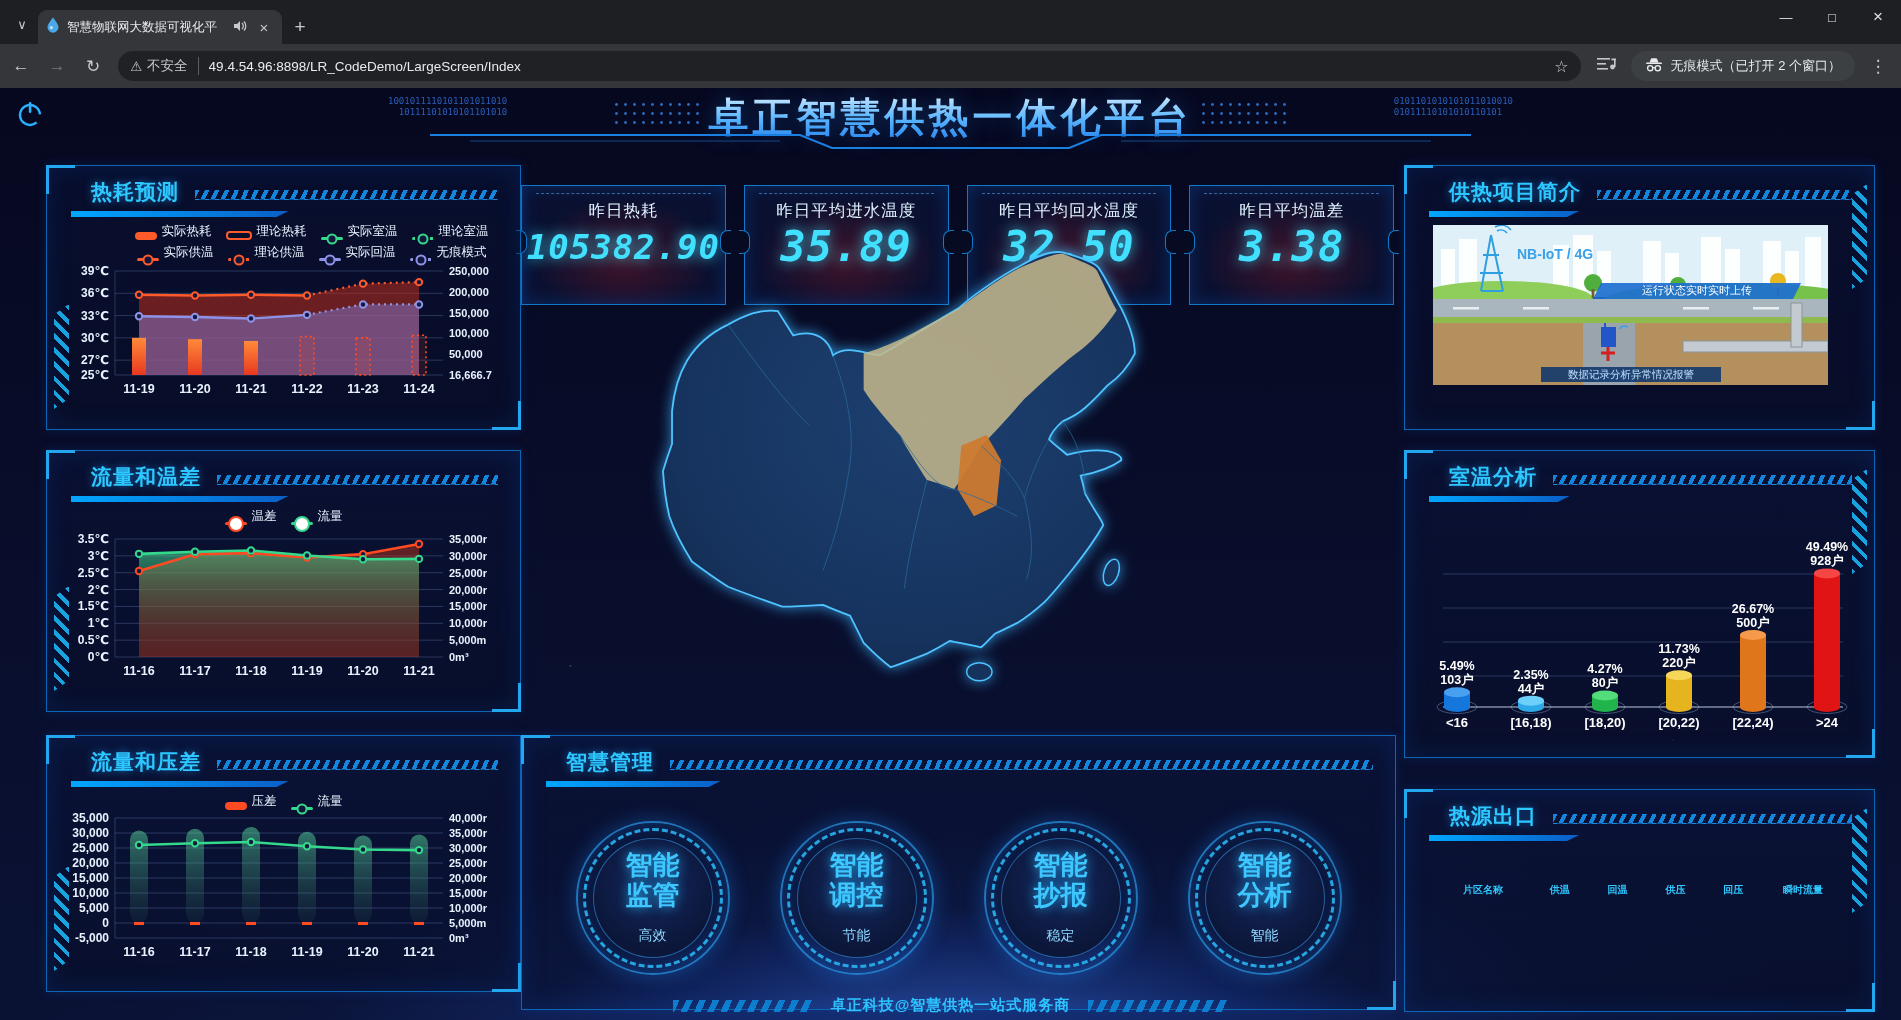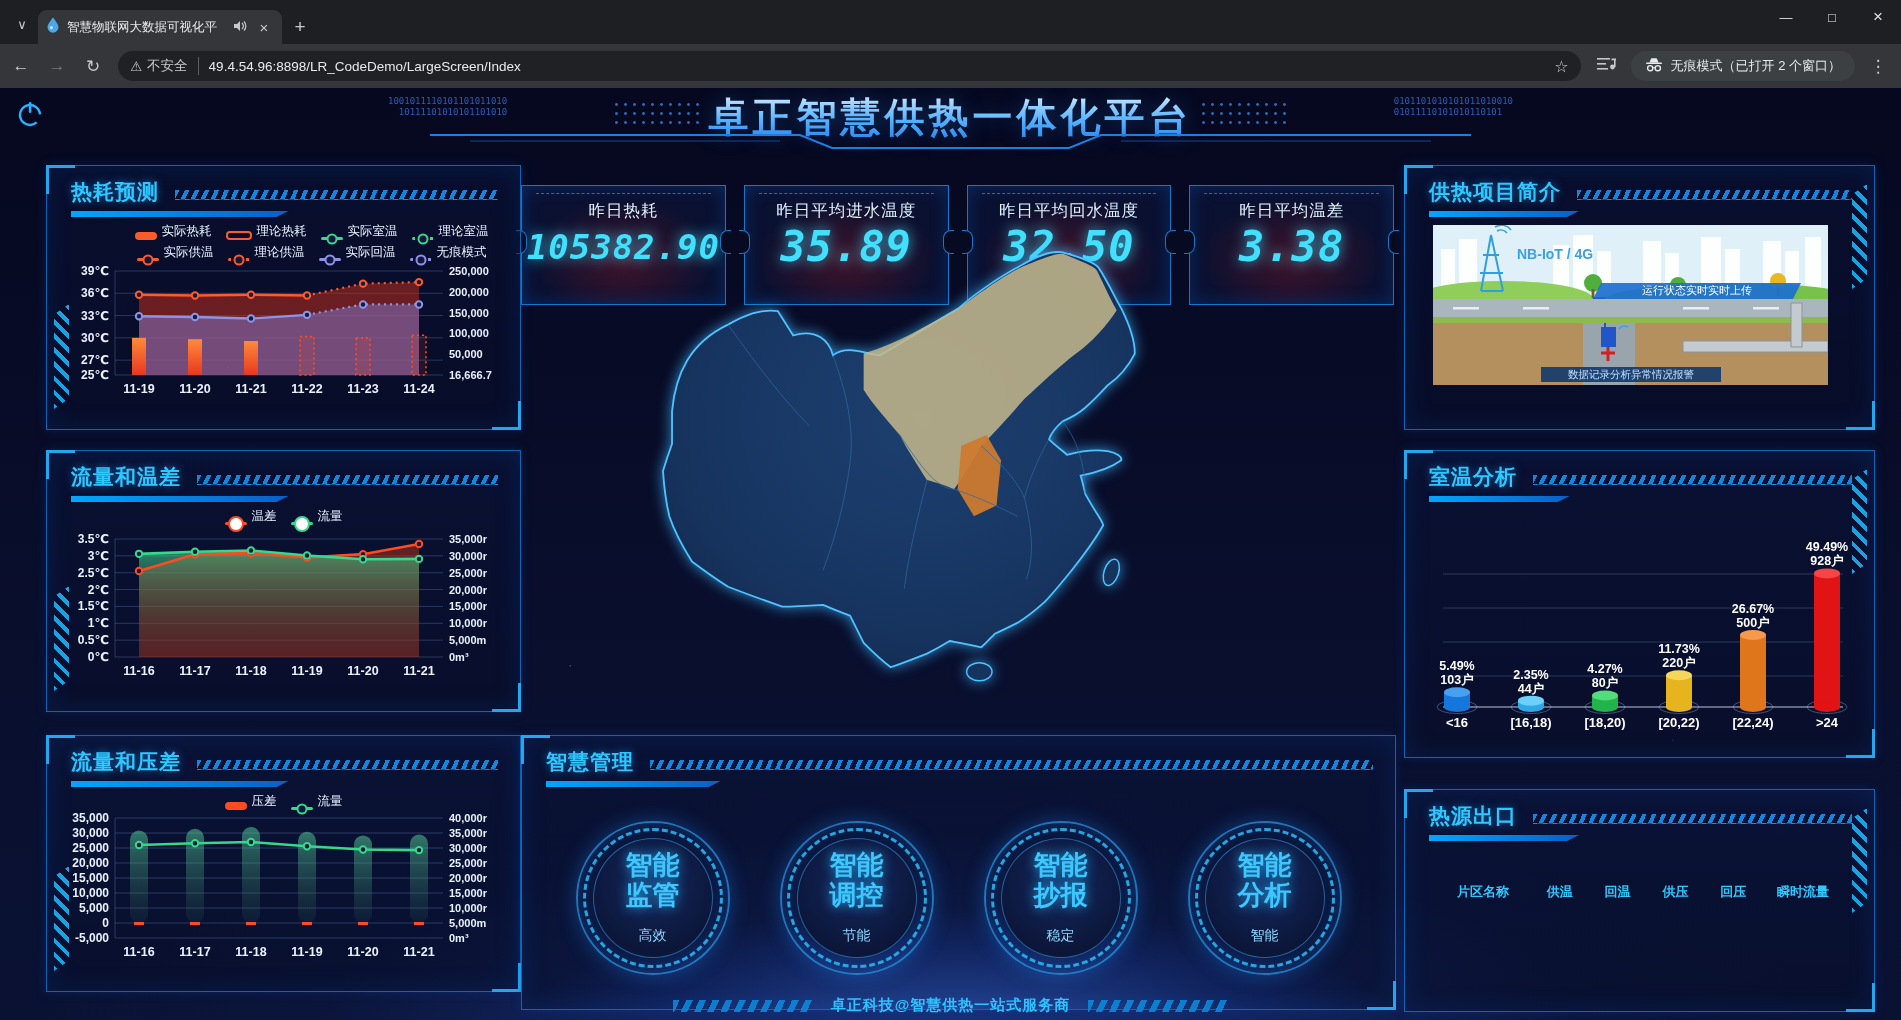--- a/index.html
+++ b/index.html
@@ -48,21 +48,21 @@
   .hdr-line{position:absolute;left:0;top:44px;width:100%;height:20px;}
 
   
   .panel{position:absolute;border:1px solid #0d66b4;background:linear-gradient(180deg,rgba(10,22,64,.38),rgba(7,13,40,.55));box-shadow:inset 0 0 26px rgba(10,90,200,.18), 0 0 10px rgba(10,80,190,.25);}
   .panel .cor{position:absolute;width:26px;height:26px;pointer-events:none;}
   .cor.tl{left:-1px;top:-1px;border-left:3px solid #23a8f0;border-top:3px solid #23a8f0;}
   .cor.br{right:-1px;bottom:-1px;border-right:3px solid #23a8f0;border-bottom:3px solid #23a8f0;}
   .hatchv{position:absolute;left:7px;bottom:20px;width:15px;height:105px;background:repeating-linear-gradient(45deg,#19b4f4 0 4px,transparent 4px 10px);clip-path:polygon(0 10%,100% 0,100% 90%,0 100%);opacity:.9;}
   .hatchv.right{left:auto;right:7px;top:18px;bottom:auto;}
   .ptitle{display:flex;align-items:center;gap:16px;padding:12px 22px 0 24px;}
-  .ptitle .tt{font-size:21px;font-weight:bold;color:#2cc8ff;letter-spacing:1px;text-shadow:0 0 8px rgba(30,160,255,.6);white-space:nowrap;}
+  .ptitle .tt{font-size:21px;font-weight:bold;color:#2cc8ff;letter-spacing:1px;text-shadow:0 0 8px rgba(30,160,255,.6);white-space:nowrap;margin-left:20px;}
   .ptitle .hl{flex:1;height:9px;margin-top:6px;background:repeating-linear-gradient(115deg,rgba(20,140,230,.95) 0 4px,transparent 4px 9px);border-bottom:1px solid rgba(30,140,230,.55);}
   .tbar{height:6px;width:46%;margin:5px 0 0 24px;background:linear-gradient(90deg,#00a6ff,#0a5fc8);clip-path:polygon(0 0,100% 0,calc(100% - 12px) 100%,0 100%);}
 
   
   .statrow{position:absolute;left:521px;top:97px;width:873px;height:120px;display:flex;gap:18px;justify-content:space-between;}
   .stat{position:relative;width:207px;height:118px;border:1px solid #1079c8;background:radial-gradient(62% 72% at 50% 62%, rgba(120,22,34,.5), rgba(12,18,48,.25) 72%),#0a1030;box-shadow:inset 0 0 18px rgba(0,120,255,.25);}
   .stat:before,.stat:after{content:"";position:absolute;top:44px;width:10px;height:22px;background:#070b21;border:1px solid #1079c8;}
   .stat:before{left:-6px;border-left:none;border-radius:0 8px 8px 0;}
   .stat:after{right:-6px;border-right:none;border-radius:8px 0 0 8px;}
   .sdash{border-top:1px dashed rgba(90,170,255,.55);margin:7px 14px 0 14px;}
@@ -83,21 +83,21 @@
   
   .rings{display:flex;justify-content:center;gap:50px;margin-top:34px;}
   .ring{position:relative;width:150px;height:150px;border-radius:50%;border:2px solid rgba(40,150,230,.75);box-shadow:0 0 20px rgba(30,140,255,.35), inset 0 0 24px rgba(30,140,255,.3);}
   .ring-dash{position:absolute;inset:5px;border-radius:50%;border:3px dashed rgba(42,180,240,.9);}
   .ring-core{position:absolute;inset:15px;border-radius:50%;background:radial-gradient(circle at 50% 38%,#15275e,#0b1638 72%);border:1px solid rgba(60,170,255,.5);display:flex;flex-direction:column;align-items:center;justify-content:center;}
   .ring-name{font-size:27px;font-weight:bold;color:#3ec6ff;line-height:1.08;text-align:center;text-shadow:0 0 12px rgba(40,190,255,.85);}
   .ring-tag{margin-top:17px;font-size:14px;color:#8fd8ff;}
   .mgmt-earth{position:absolute;left:0;bottom:0;width:100%;height:120px;background:radial-gradient(70% 160% at 50% 135%, rgba(70,130,255,.5), rgba(30,70,180,.22) 55%, transparent 75%);pointer-events:none;}
 
   
-  .hochead{display:flex;padding:0 30px;margin-top:42px;color:#2fc8ff;font-size:13px;font-weight:bold;}
+  .hochead{display:flex;padding:0 30px;margin-top:42px;color:#2fc8ff;font-size:10px;font-weight:bold;}
   .hochead span{text-align:center;}
 
   .footer{position:absolute;left:0;top:908px;width:100%;display:flex;align-items:center;justify-content:center;gap:18px;}
   .footer .ft{color:#2ec2ff;font-size:15px;font-weight:bold;letter-spacing:1px;}
   .fhatch{width:140px;height:12px;background:repeating-linear-gradient(115deg,#0d86d8 0 6px,transparent 6px 12px);opacity:.9;}
   .maplayer{position:absolute;left:545px;top:130px;width:800px;height:470px;}
 </style>
 </head>
 <body>
 

